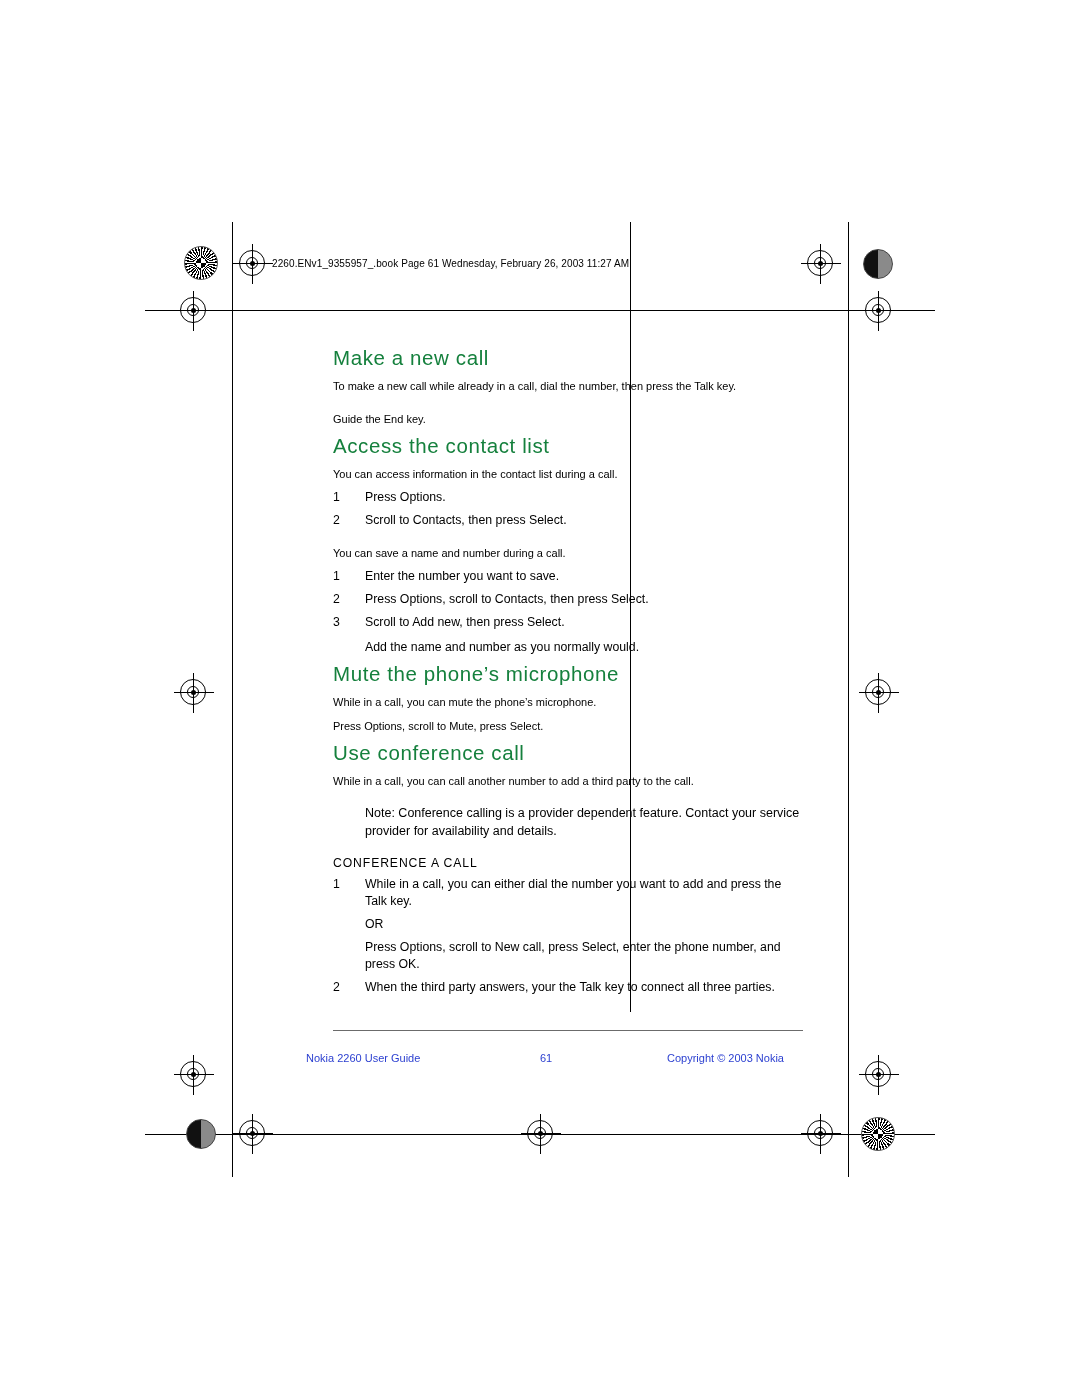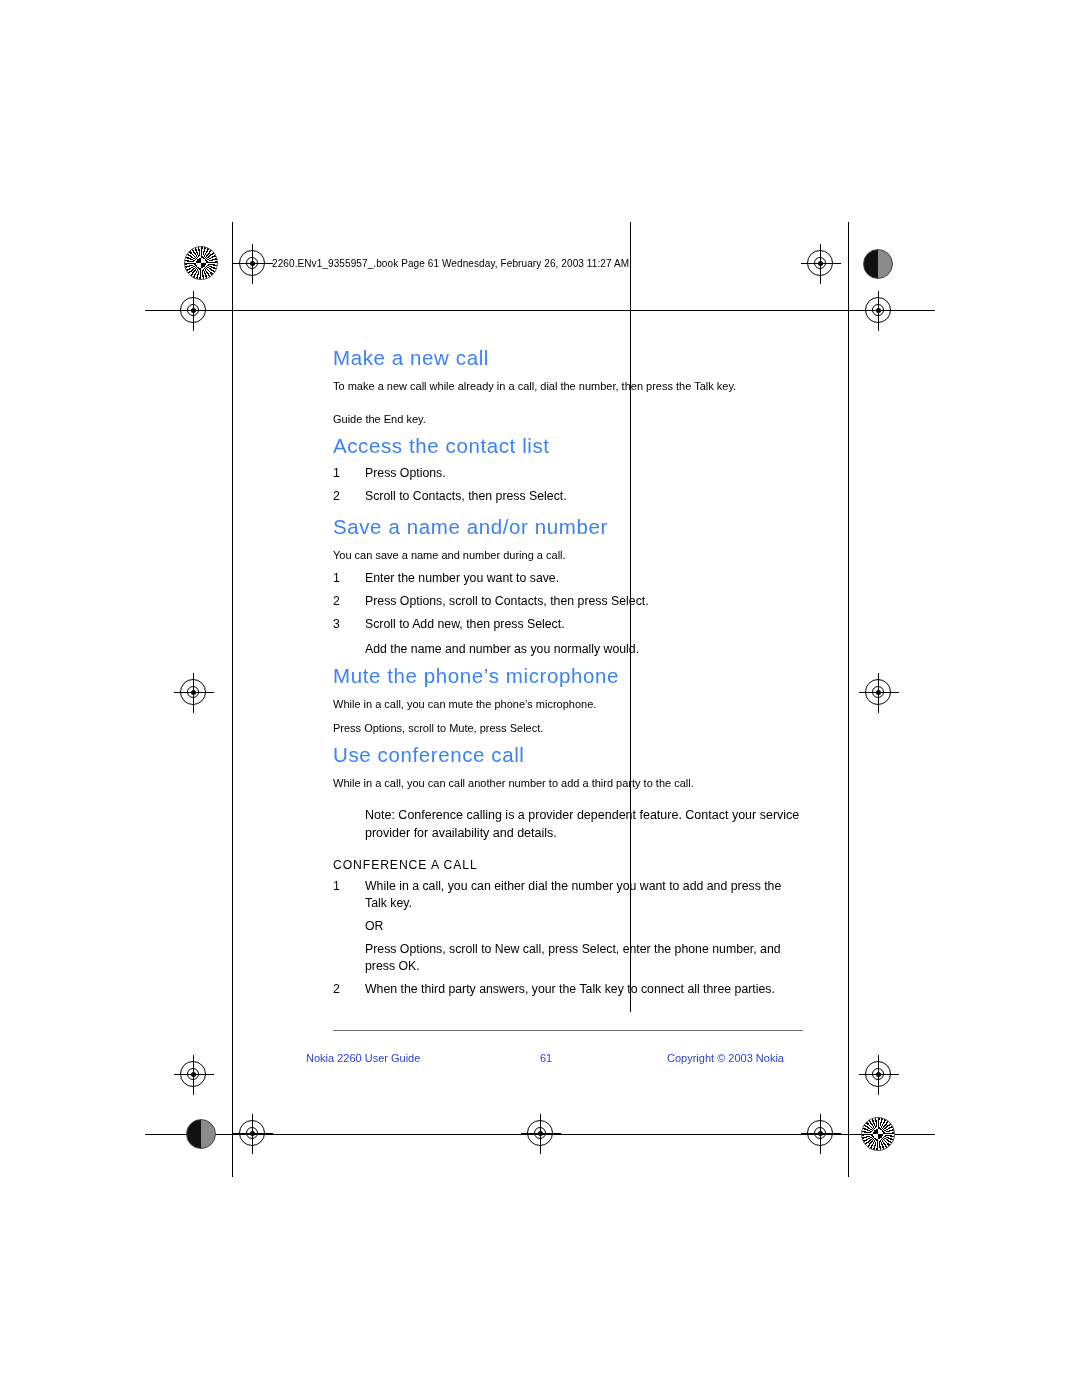--- a/index.html
+++ b/index.html
@@ -91,21 +91,21 @@
   }
 
   .content {
     position: absolute;
     left: 333px;
     top: 345px;
     width: 470px;
   }
 
   h2.sec {
-    color: #3b82f6;
+    color: #15803d;
     font-size: 20.5px;
     font-weight: normal;
     margin: 0;
     padding: 0;
     letter-spacing: 0.6px;
     line-height: 26px;
   }
 
   p.body {
     font-size: 11px;
@@ -268,34 +268,34 @@
   <h2 class="sec">Make a new call</h2>
   <p class="body">To make a new call while already in a call, dial the number, then press the Talk key.</p>
 
   <div class="gap-sm"></div>
 
   <p class="body">Guide the End key.</p>
 
   <div class="gap-xs"></div>
 
   <h2 class="sec">Access the contact list</h2>
+  <p class="body">You can access information in the contact list during a call.</p>
   <ol class="steps">
     <li>
       <span class="num">1</span>
       <span class="cont">Press Options.</span>
     </li>
     <li>
       <span class="num">2</span>
       <span class="cont">Scroll to Contacts, then press Select.</span>
     </li>
   </ol>
 
   <div class="gap-sm"></div>
 
-  <h2 class="sec">Save a name and/or number</h2>
   <p class="body">You can save a name and number during a call.</p>
   <ol class="steps">
     <li>
       <span class="num">1</span>
       <span class="cont">Enter the number you want to save.</span>
     </li>
     <li>
       <span class="num">2</span>
       <span class="cont">Press Options, scroll to Contacts, then press Select.</span>
     </li>

